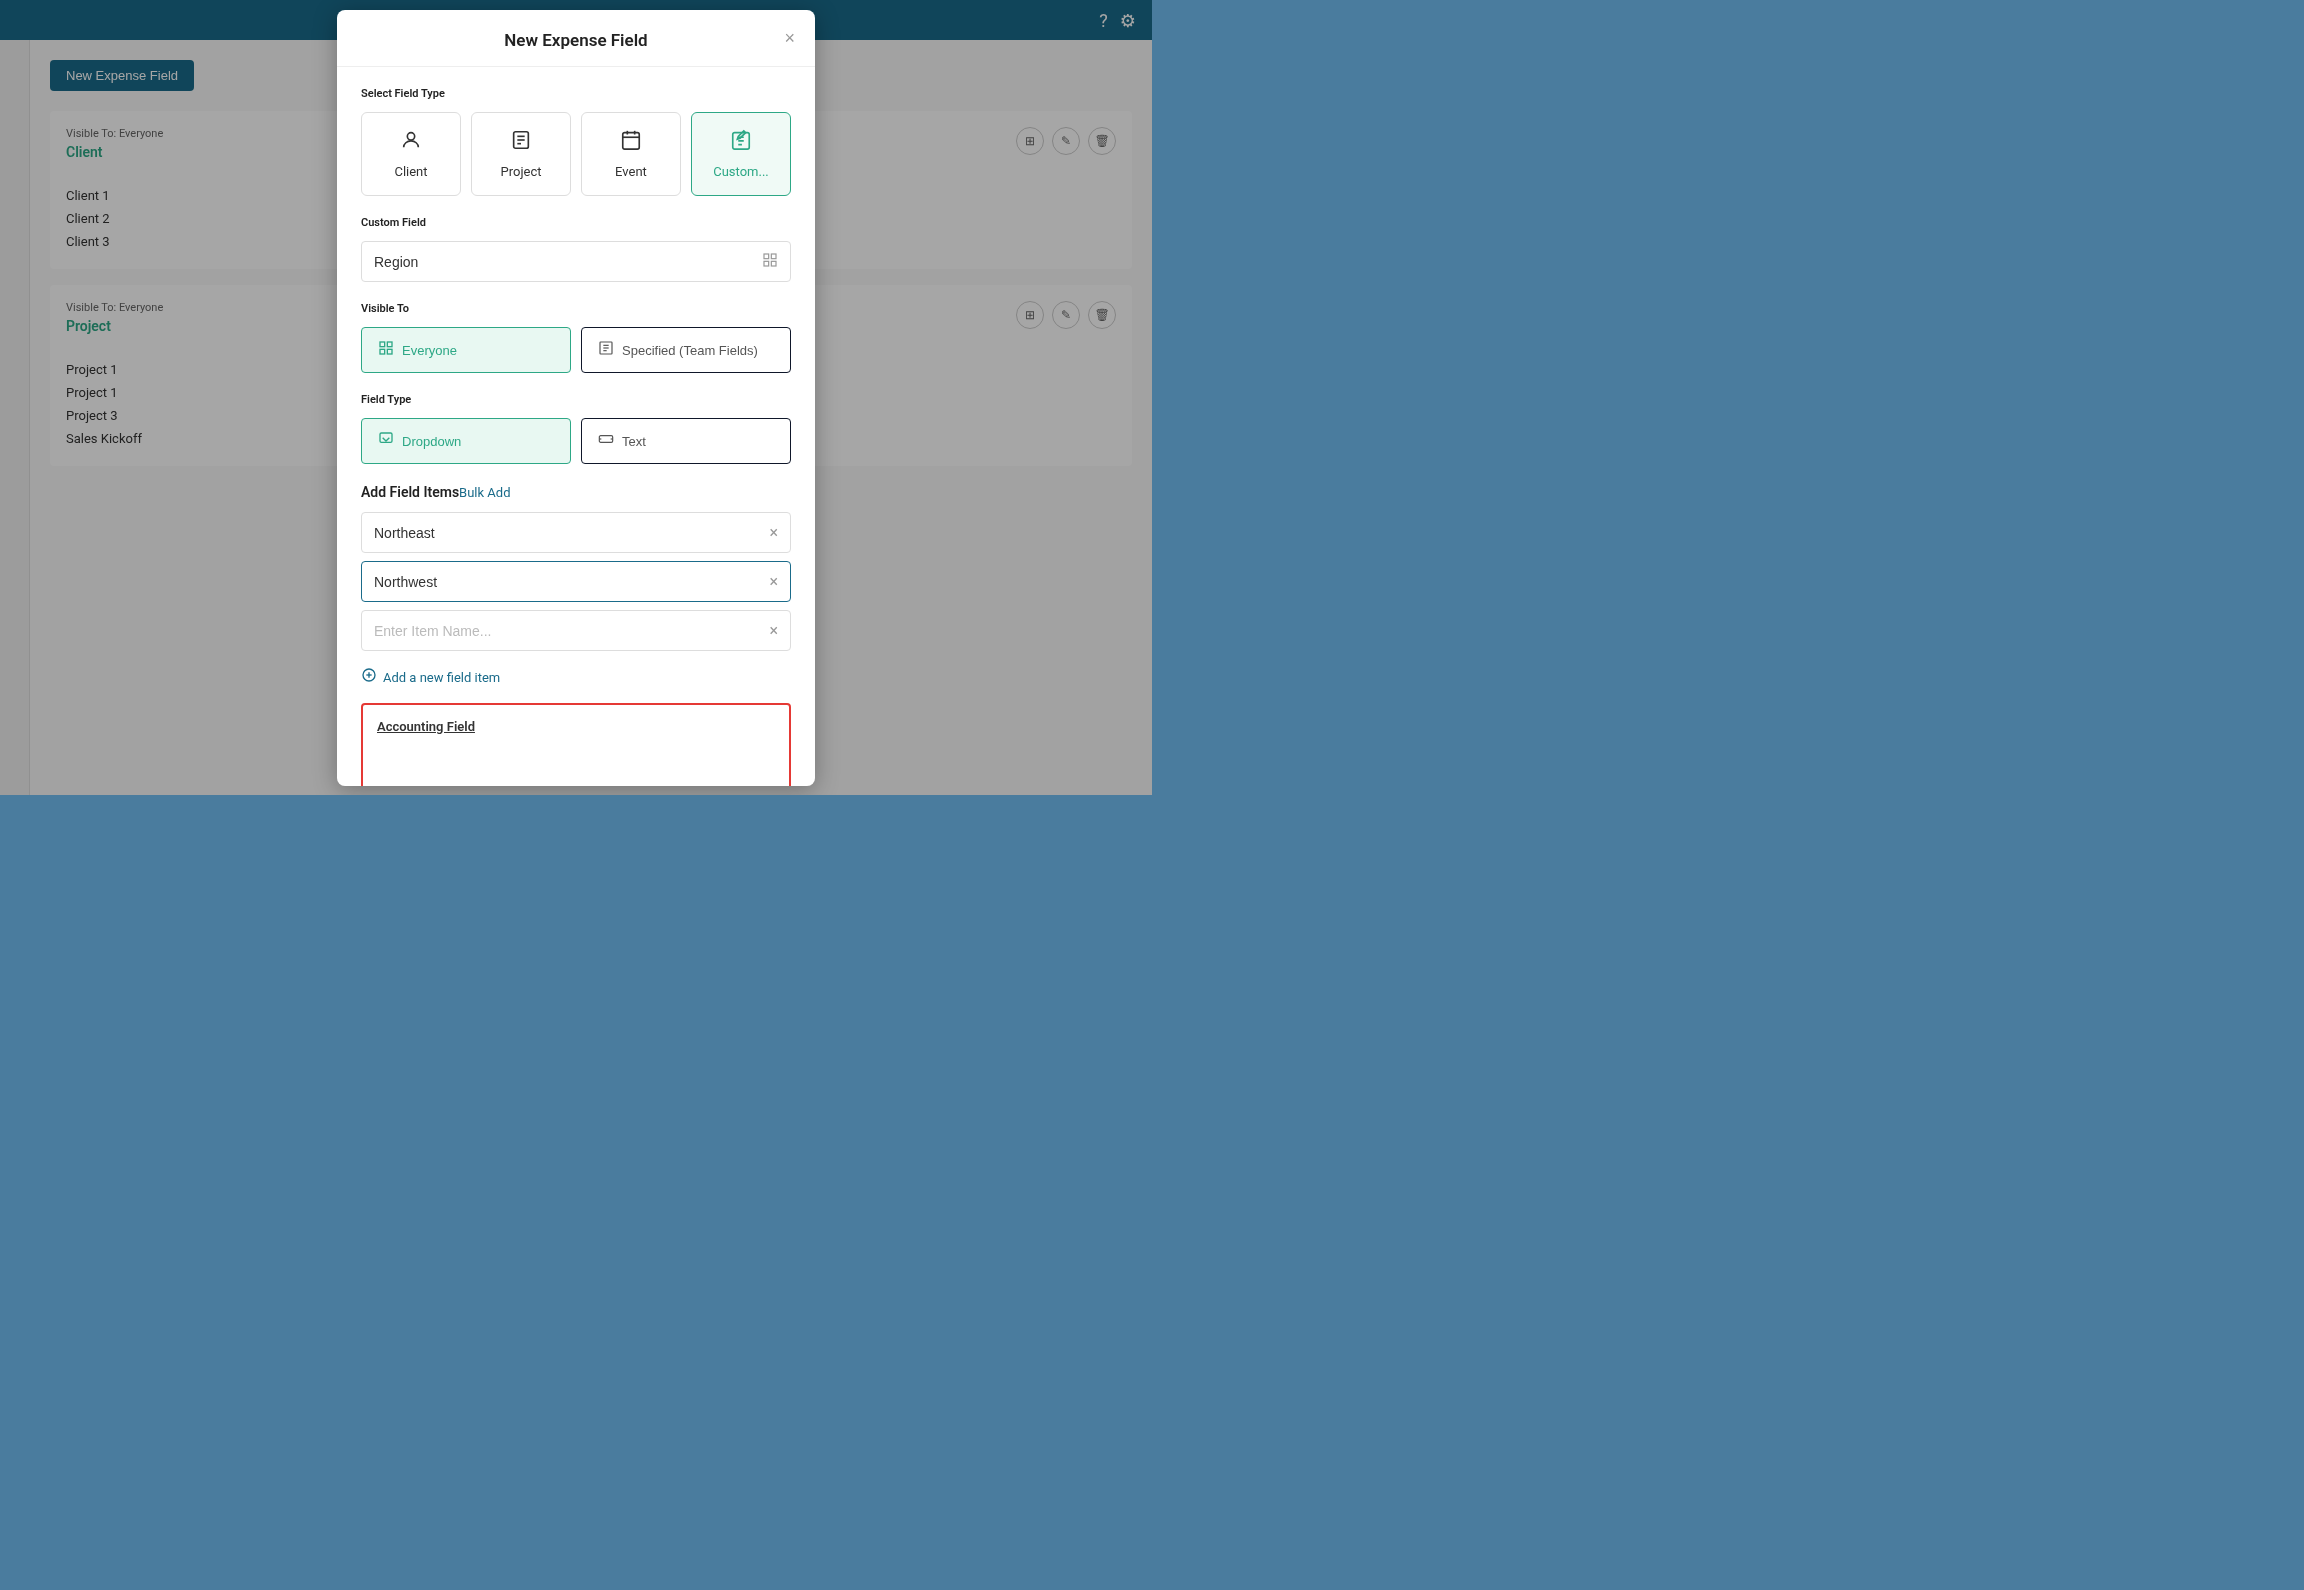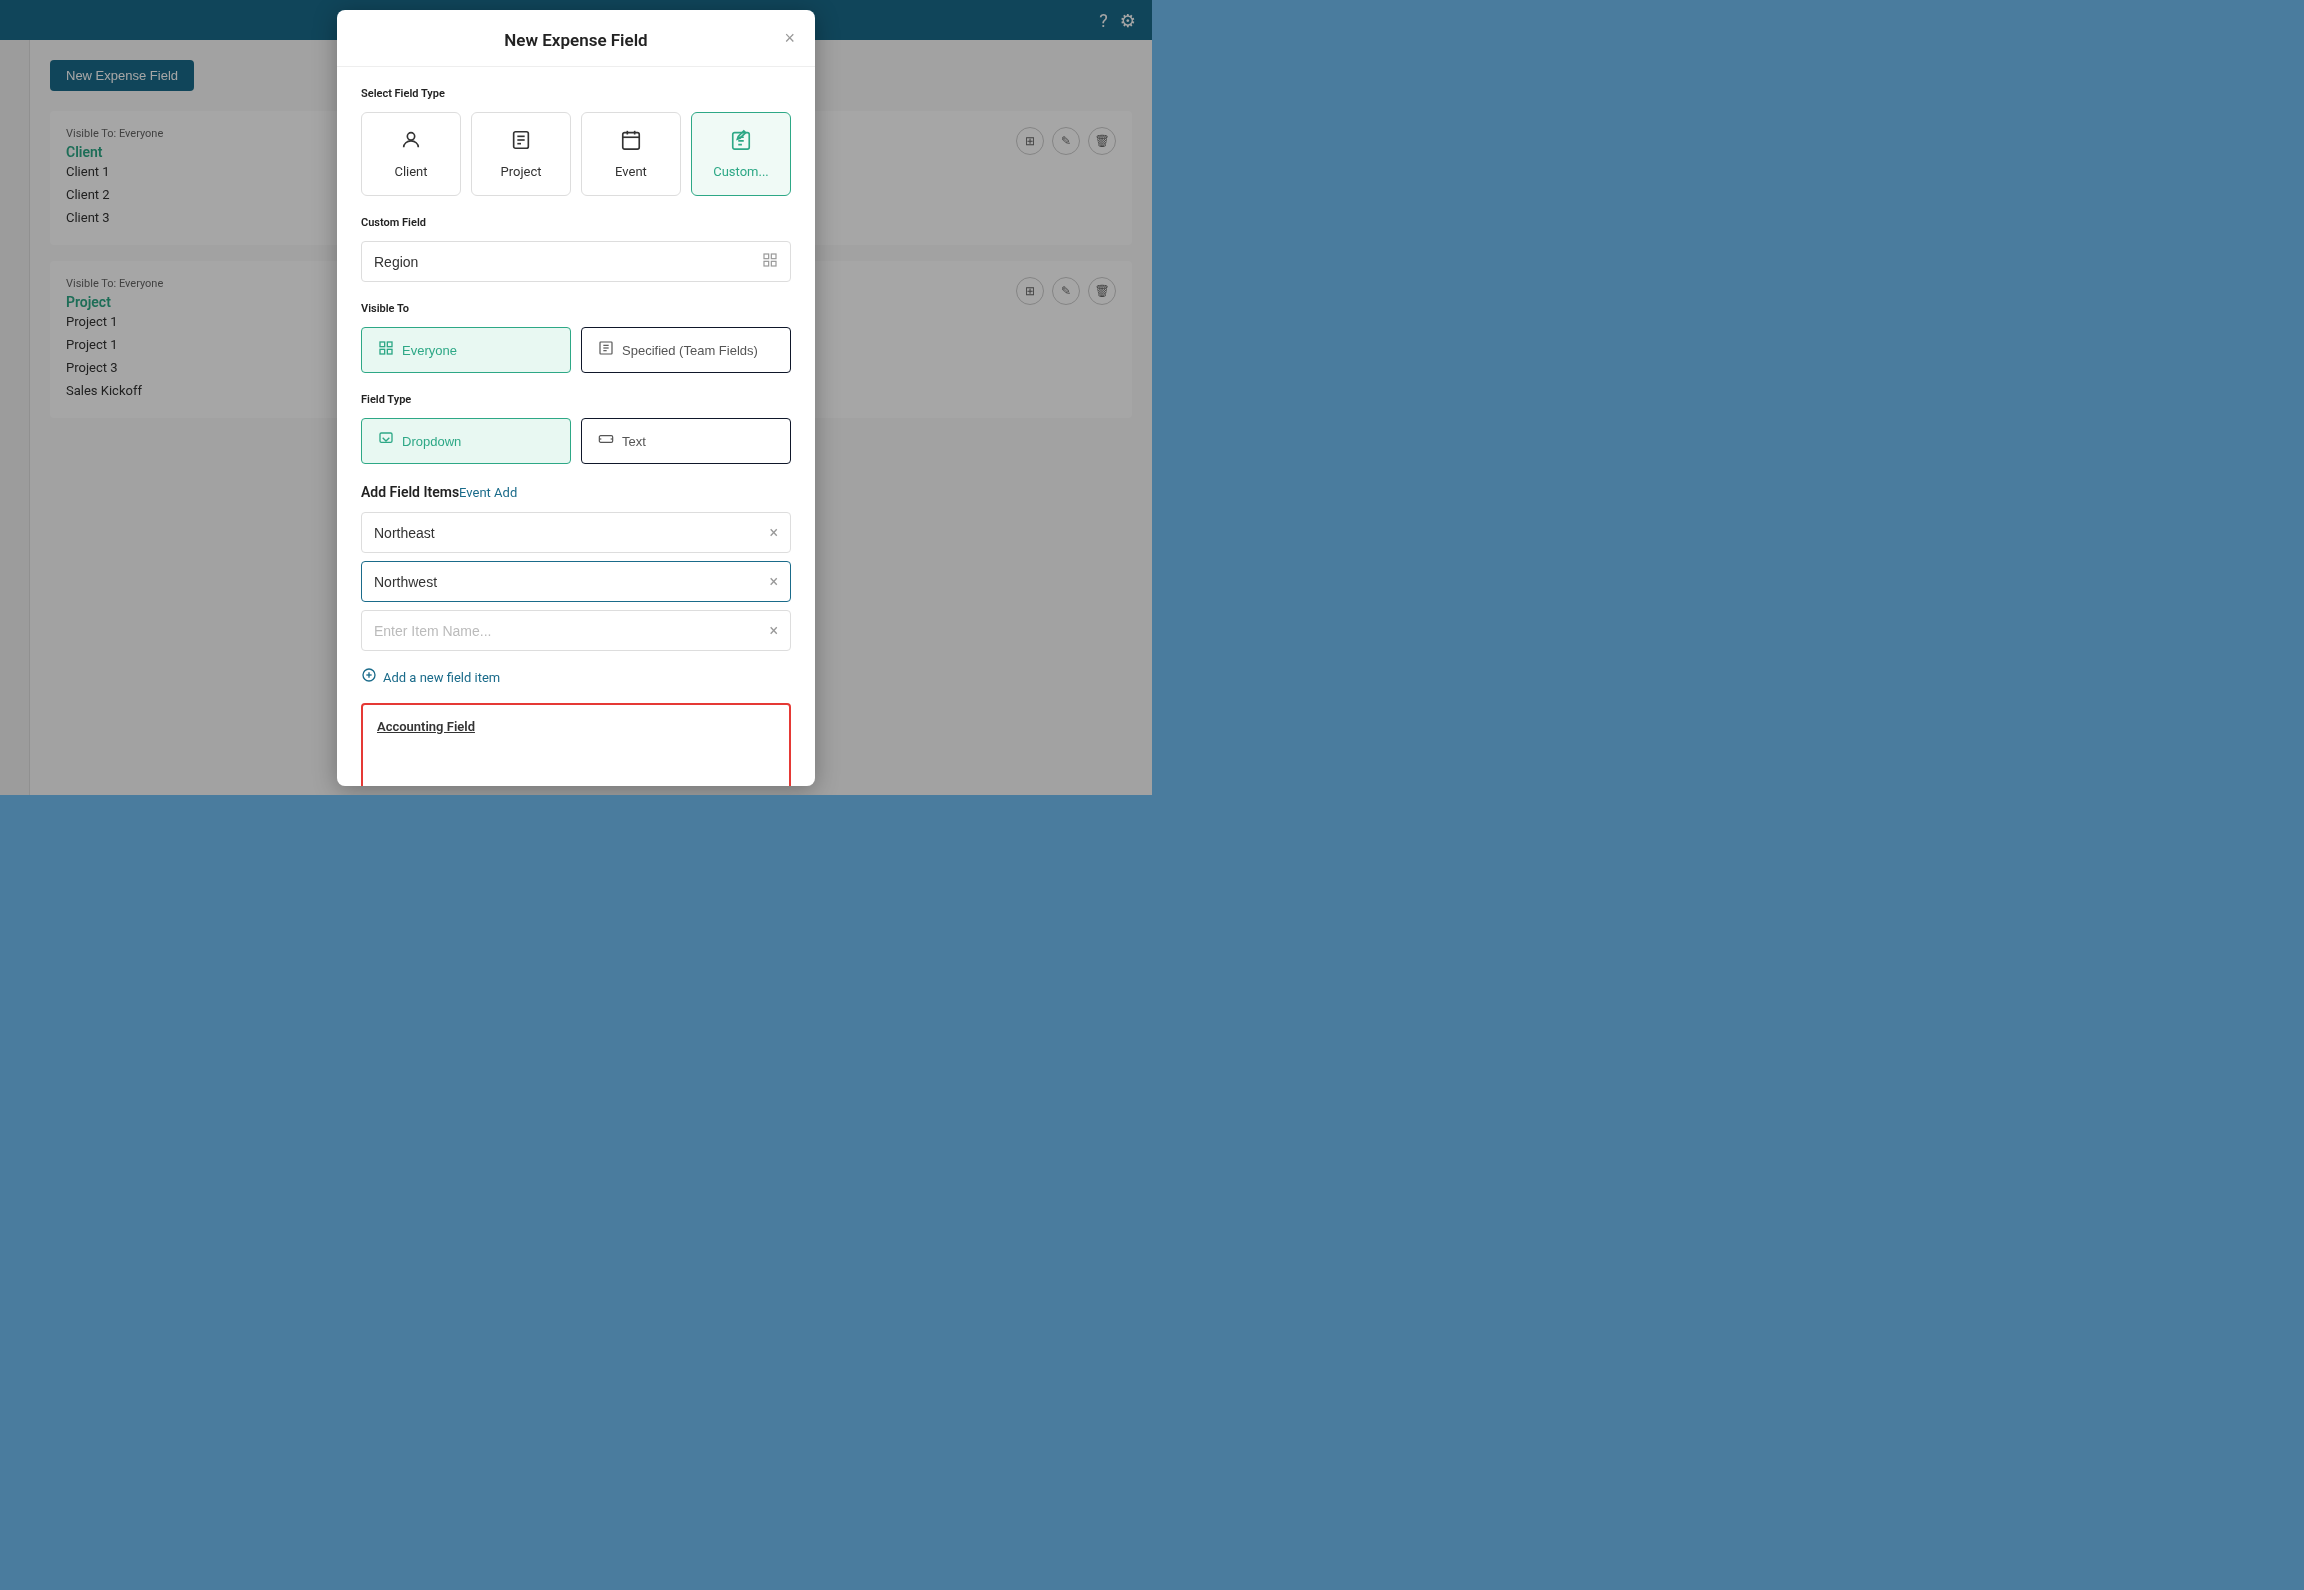--- a/index.html
+++ b/index.html
@@ -83,21 +83,21 @@
       margin-bottom: 4px;
     }
 
     .field-name {
       font-size: 14px;
       color: #2da886;
       font-weight: 600;
     }
 
     .field-items {
-      margin-top: 0;
+      margin-top: 24px;
     }
 
     .field-item {
       font-size: 13px;
       color: #333;
       padding: 4px 0;
     }
 
     .action-icons {
       display: flex;
@@ -574,21 +574,21 @@
             </span>
             <span>Text</span>
           </button>
 
         </div>
       </div>
 
       <div class="add-items-section">
         <div class="add-items-header">
           <span class="add-items-label">Add Field Items</span>
-          <a class="bulk-add-link">Event Add</a>
+          <a class="bulk-add-link">Bulk Add</a>
         </div>
 
         <div class="item-input-row">
           <input class="item-input" type="text" value="Northeast" style="">
           <span class="item-clear">×</span>
         </div>
 
         <div class="item-input-row focused">
           <input class="item-input" type="text" value="Northwest" style="">
           <span class="item-clear">×</span>

